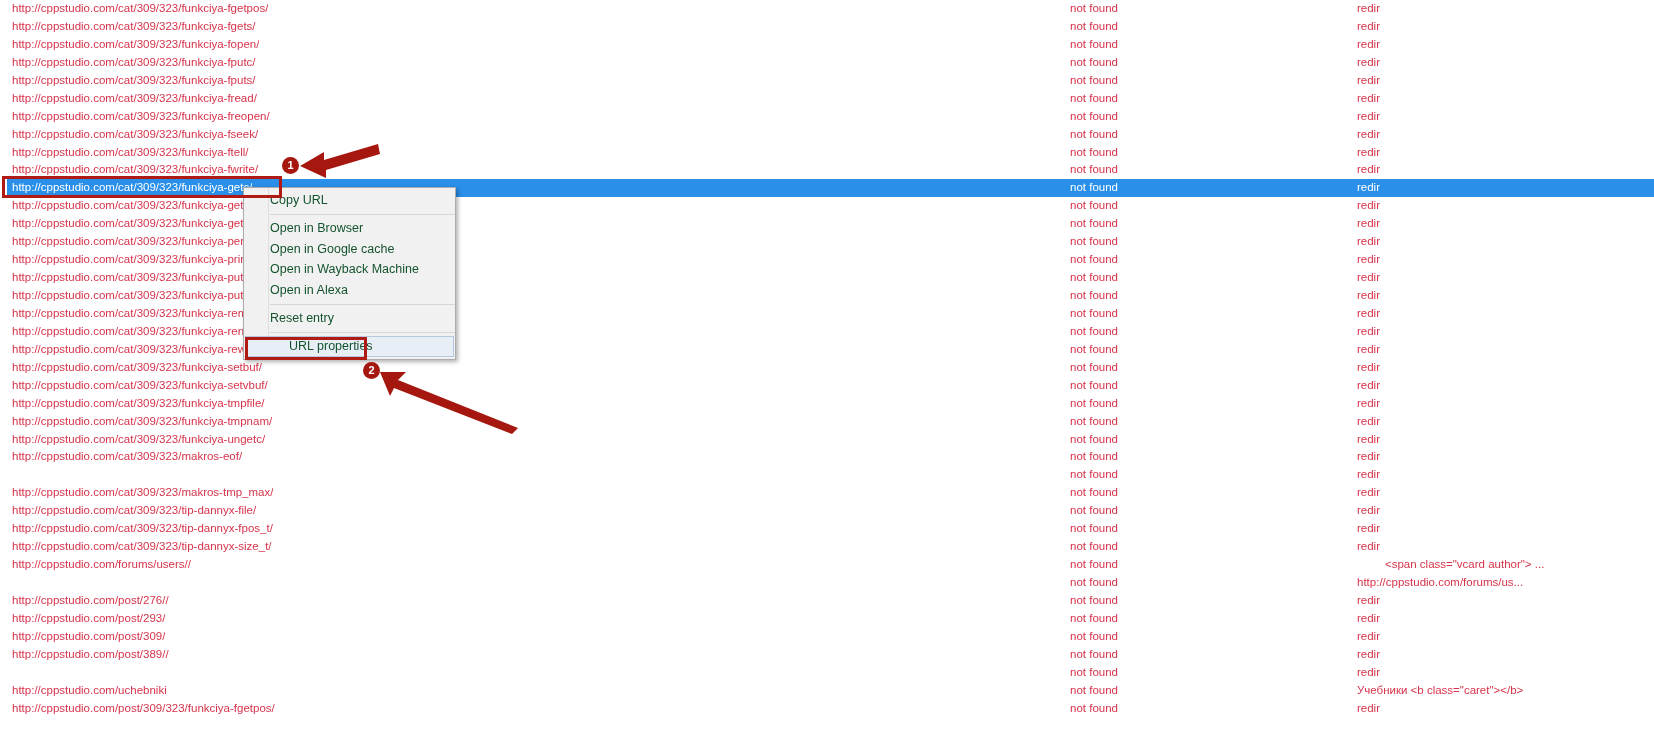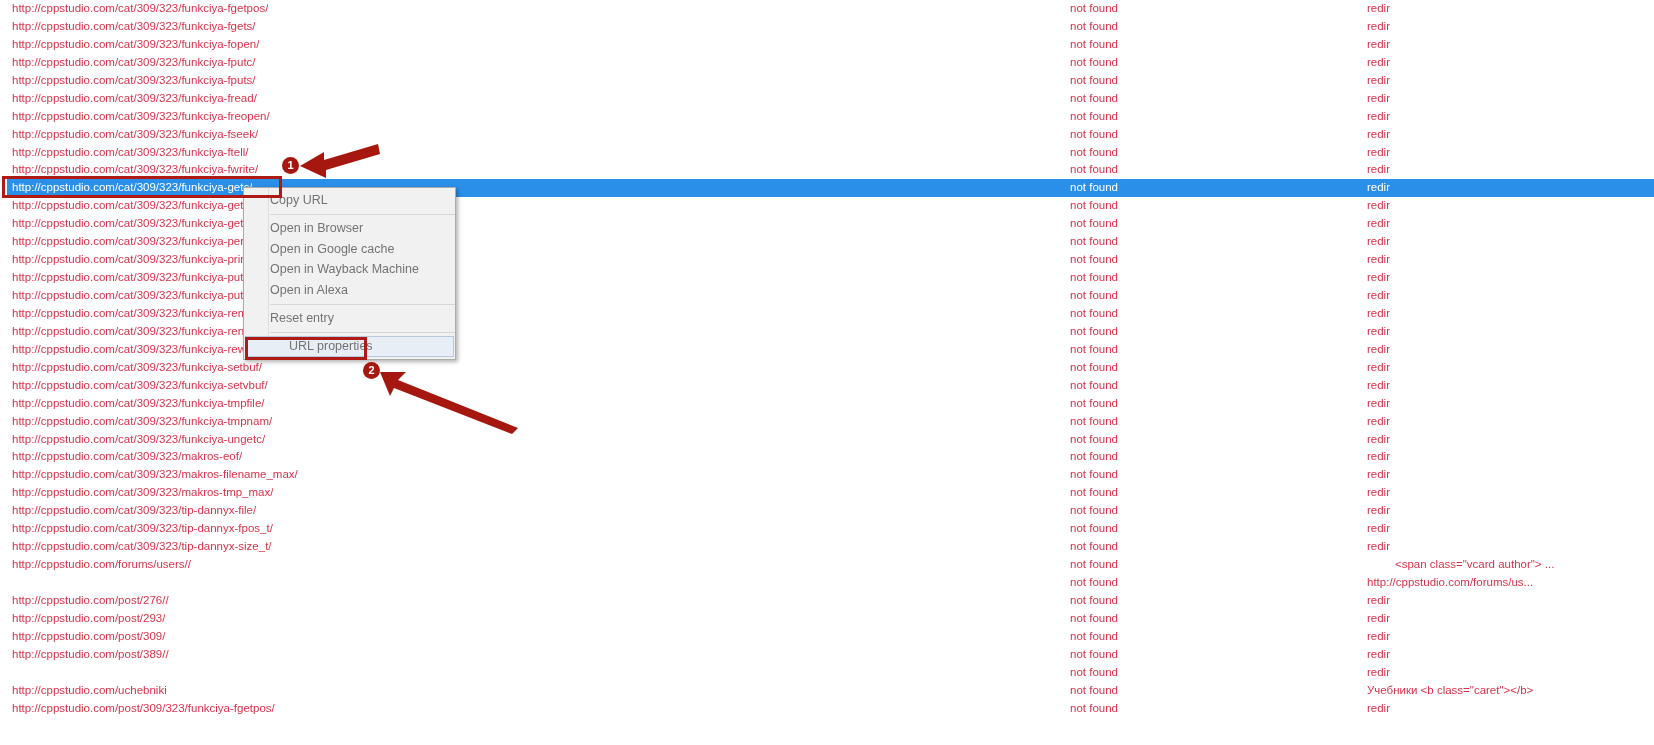--- a/index.html
+++ b/index.html
@@ -26,35 +26,35 @@
     position:absolute;
     top:0;
     font-size:11.5px;
     color:#d6334a;
     white-space:nowrap;
     overflow:hidden;
   }
   .row.selected .cell{color:#ffffff;}
   .c-url{left:5px;max-width:1040px;}
   .c-status{left:1063px;}
-  .c-extra{left:1350px;margin-left:10px;}
+  .c-extra{left:1350px;}
   .c-extra.indent{left:1378px;}
 
   
   .ctx{
     position:absolute;
     left:243px;top:187px;
     width:211px;
     background:#f1f1f1;
     border:1px solid #acacac;
     box-shadow:2px 2px 4px rgba(0,0,0,.30);
     padding:2px 0 2px 0;
     z-index:40;
     font-size:12.5px;
-    color:#737373;
+    color:#14532d;
   }
   .ctx .gutter{
     position:absolute;left:0;top:0;bottom:0;width:24px;
     background:#f1f1f1;border-right:1px solid #dedede;
   }
   .ctx-item{
     position:relative;
     height:20.8px;line-height:20.8px;
     padding-left:26px;
     white-space:nowrap;
@@ -239,21 +239,20 @@
         <span class="cell c-url">http://cppstudio.com/cat/309/323/funkciya-ungetc/</span>
         <span class="cell c-status">not found</span>
         <span class="cell c-extra">redir</span>
       </div>
       <div class="row">
         <span class="cell c-url">http://cppstudio.com/cat/309/323/makros-eof/</span>
         <span class="cell c-status">not found</span>
         <span class="cell c-extra">redir</span>
       </div>
       <div class="row">
-        <span class="cell c-url">http://cppstudio.com/cat/309/323/makros-filename_max/</span>
         <span class="cell c-status">not found</span>
         <span class="cell c-extra">redir</span>
       </div>
       <div class="row">
         <span class="cell c-url">http://cppstudio.com/cat/309/323/makros-tmp_max/</span>
         <span class="cell c-status">not found</span>
         <span class="cell c-extra">redir</span>
       </div>
       <div class="row">
         <span class="cell c-url">http://cppstudio.com/cat/309/323/tip-dannyx-file/</span>

